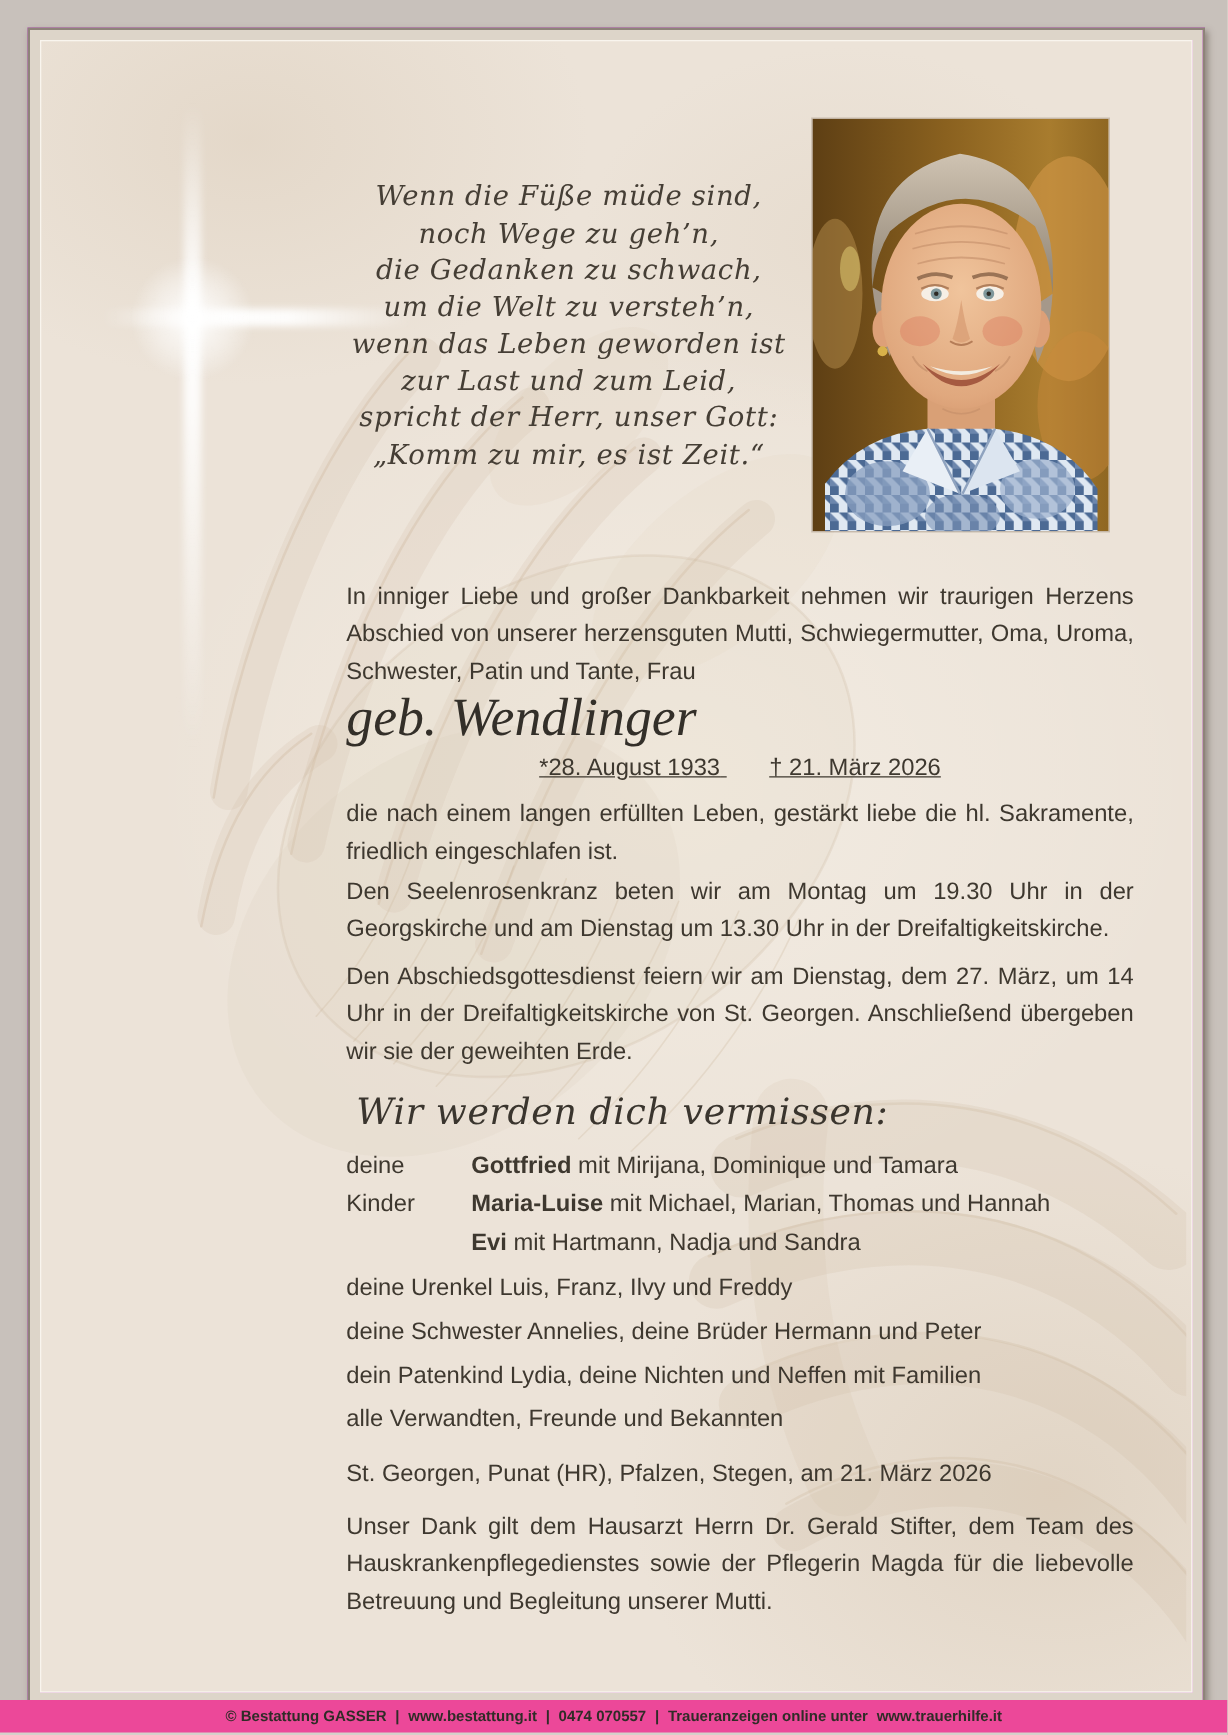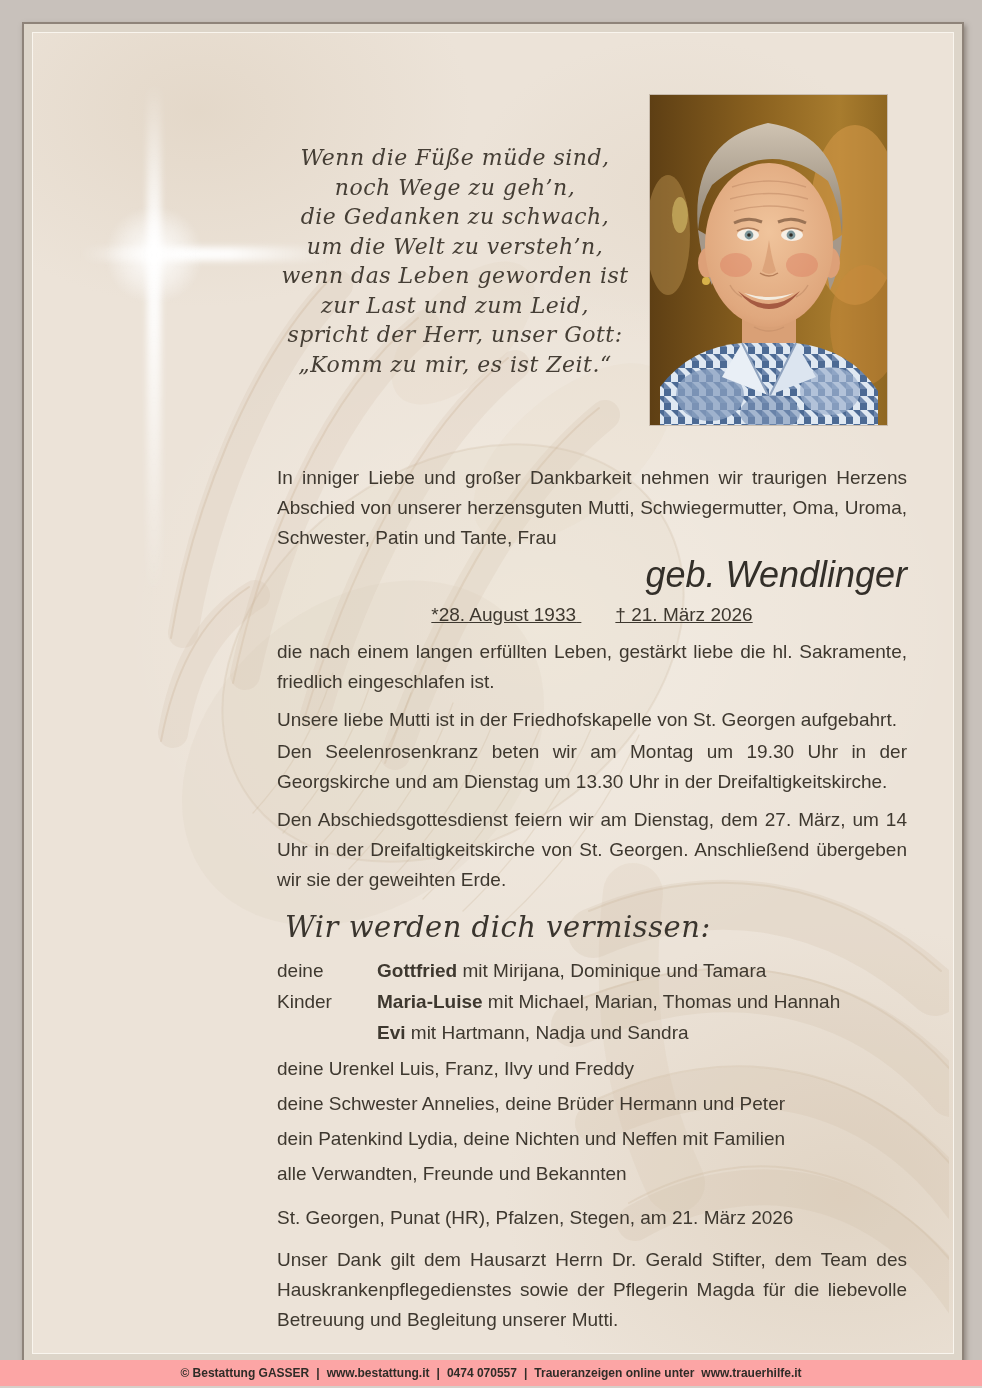--- a/index.html
+++ b/index.html
@@ -42,39 +42,39 @@
   .photo{position:absolute;left:617px;top:62px;width:237px;height:330px;
          box-shadow:0 0 0 1px rgba(118,98,78,.3), inset 0 0 0 1px rgba(255,255,255,.3);}
   .photo svg{display:block;}
 
   
   .col{position:absolute;left:244px;top:430px;width:630px;color:#3e382f;}
   .col p{margin:0;font-size:19px;line-height:30px;text-align:justify;}
   .intro{line-height:30px;}
   .big-name{margin-top:4px;text-align:center;font-family:"DejaVu Serif",serif;font-style:italic;
             font-size:52px;line-height:68px;color:#2e2a25;letter-spacing:1px;}
-  .maiden{text-align:right;font-family:Liberation Sans, sans-serif;font-style:italic;
-          font-size:36px;line-height:44px;color:#332f29;}
+  .maiden{text-align:left;font-family:Liberation Serif, serif;font-style:italic;
+          font-size:43px;line-height:44px;color:#332f29;}
   .dates{margin-top:6px;text-align:center;font-size:19px;line-height:24px;color:#3e382f;text-decoration:underline;}
   .dates .death{margin-left:34px;}
   .p1{margin-top:10px !important;}
   .p2{margin-top:8px !important;text-align:left !important;}
   .p3{margin-top:2px !important;}
   .p4{margin-top:8px !important;}
   .farewell{margin-top:12px;font-family:"DejaVu Serif",serif;font-style:italic;
             font-size:29px;line-height:40px;color:#3a352e;padding-left:8px;letter-spacing:.5px;}
   .children{margin-top:8px;display:grid;grid-template-columns:100px 1fr;font-size:19px;line-height:31px;}
   .ch-name{font-weight:700;}
   .m-line{margin-top:5px;font-size:19px;line-height:30px;}
   .m-line.first{margin-top:6px;}
   .place{margin-top:14px;font-size:19px;line-height:30px;}
   .thanks{margin-top:12px !important;}
 
   
-  .footer{position:absolute;left:0;top:1360px;width:982px;height:28px;background:#fca5a5;
+  .footer{position:absolute;left:0;top:1360px;width:982px;height:28px;background:#ec4899;
           display:flex;align-items:center;justify-content:center;gap:7px;
           font-size:12px;font-weight:600;color:#2f2c27;border-bottom:2px solid #d6d0ca;box-sizing:border-box;}
   .footer .sep{color:#2f2c27;font-weight:600;}
   .footer .bold-site{font-weight:800;}
 </style>
 </head>
 <body>
 
 <div class="page">
 
@@ -240,21 +240,20 @@
           <p class="intro">In inniger Liebe und großer Dankbarkeit nehmen wir traurigen Herzens Abschied von unserer herzensguten Mutti, Schwiegermutter, Oma, Uroma, Schwester, Patin und Tante, Frau</p>
 
           <div class="maiden">geb. Wendlinger</div>
 
           <div class="dates">
             <span class="birth">*28. August 1933</span>
             <span class="death">† 21. März 2026</span>
           </div>
 
           <p class="p1">die nach einem langen erfüllten Leben, gestärkt liebe die hl. Sakramente, friedlich eingeschlafen ist.</p>
-          <p class="p2">Unsere liebe Mutti ist in der Friedhofskapelle von St. Georgen aufgebahrt.</p>
           <p class="p3">Den Seelenrosenkranz beten wir am Montag um 19.30 Uhr in der Georgskirche und am Dienstag um 13.30 Uhr in der Dreifaltigkeitskirche.</p>
           <p class="p4">Den Abschiedsgottesdienst feiern wir am Dienstag, dem 27. März, um 14 Uhr in der Dreifaltigkeitskirche von St. Georgen. Anschließend übergeben wir sie der geweihten Erde.</p>
 
           <div class="farewell">Wir werden dich vermissen:</div>
 
           <div class="children">
             <div>deine Kinder</div>
             <div>
               <div><span class="ch-name">Gottfried</span><span> mit Mirijana, Dominique und Tamara</span></div>
               <div><span class="ch-name">Maria-Luise</span><span> mit Michael, Marian, Thomas und Hannah</span></div>

